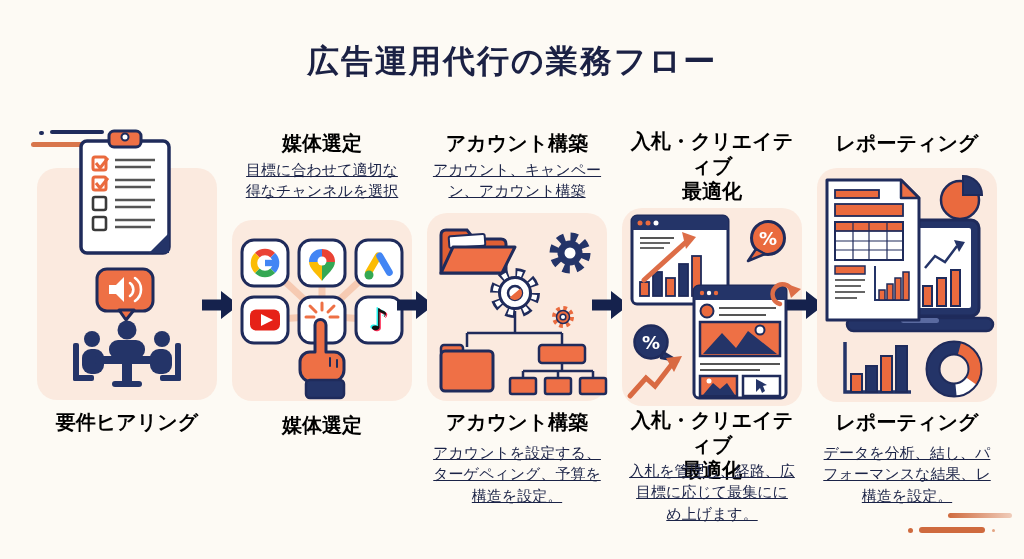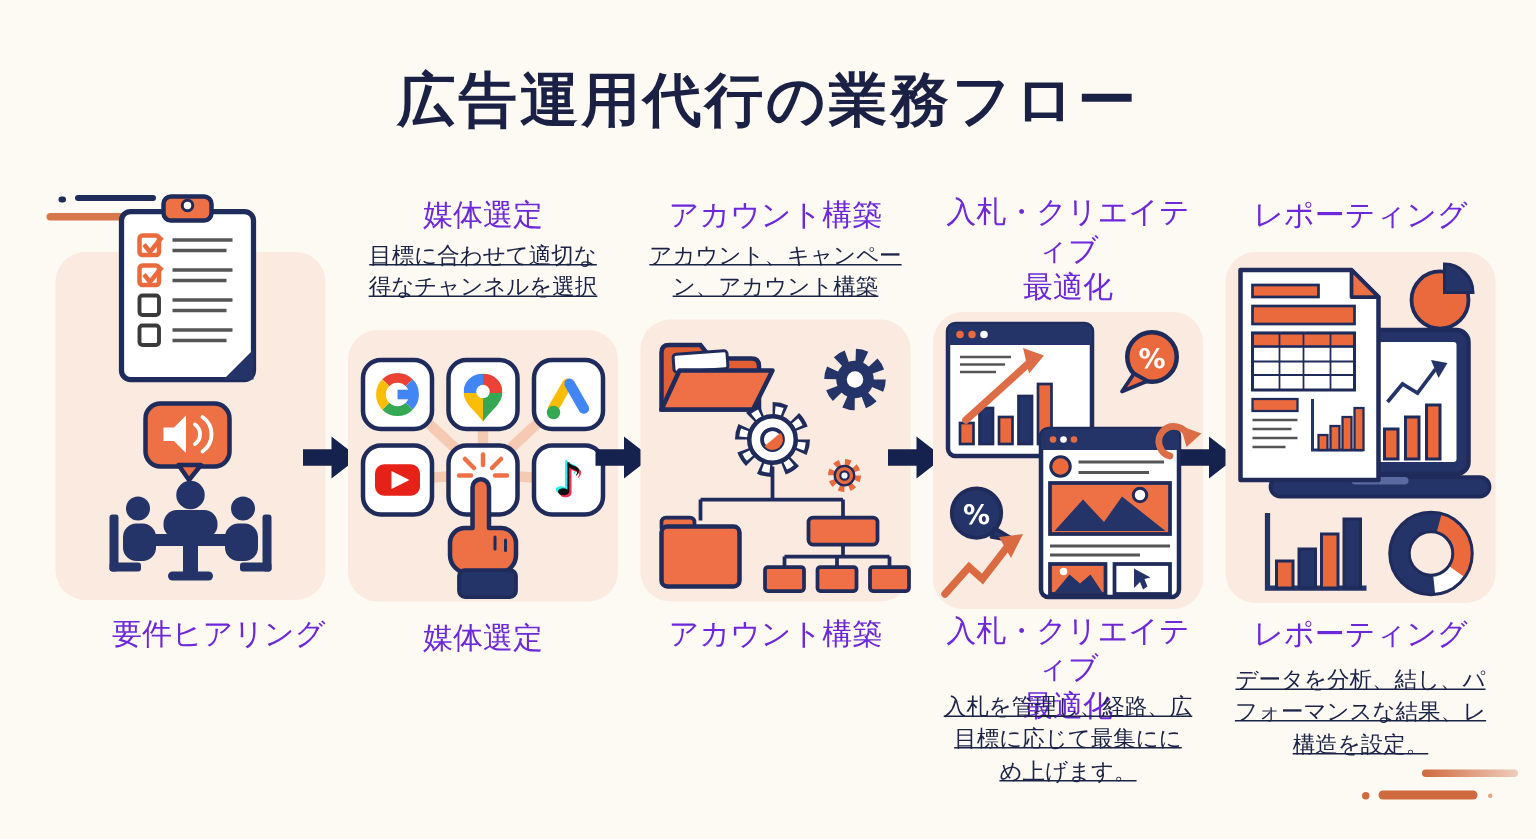--- a/index.html
+++ b/index.html
@@ -1,24 +1,24 @@
 <!DOCTYPE html>
 <html><head>
 <meta charset="utf-8">
 <style>
   html,body{margin:0;padding:0;}
   body{width:1024px;height:559px;overflow:hidden;background:#fdfaf4;
        font-family:"DejaVu Sans",sans-serif;color:#1b2347;}
   .stage{position:relative;width:1024px;height:559px;}
   .abs{position:absolute;}
-  .title{left:0;top:40px;width:1024px;text-align:center;font-size:39px;
+  .title{left:0;top:40px;width:1024px;text-align:center;font-size:32px;
          font-weight:800;letter-spacing:2px;color:#1b2144;}
   .panel{width:180px;background:#fbeadf;border-radius:20px;}
-  .head{width:180px;text-align:center;font-size:20px;font-weight:400;
-        line-height:1.25;white-space:pre-line;color:#6d28d9;}
+  .head{width:180px;text-align:center;font-size:20px;font-weight:700;
+        line-height:1.25;white-space:pre-line;color:#000000;}
   .body-txt{text-align:center;font-size:15px;font-weight:500;line-height:1.42;
         white-space:pre-line;color:#1b2347;text-decoration:underline;}
   svg{display:block;overflow:visible;}
   .deco-line{border-radius:3px;}
 </style>
 </head>
 <body>
 
 <div class="stage">
 
@@ -76,21 +76,21 @@
         <rect x="9" y="30" width="22" height="25" rx="9"></rect>
       <circle cx="89" cy="20" r="8"></circle>
         <rect x="77" y="30" width="22" height="25" rx="9"></rect>
       <circle cx="54" cy="11" r="9.5"></circle>
         <rect x="36" y="21" width="36" height="19" rx="9"></rect>
       <rect x="22" y="37" width="64" height="8" rx="2"></rect>
         <rect x="49" y="45" width="10" height="19"></rect>
       <rect x="39" y="62" width="30" height="6" rx="3"></rect>
     </g>
   </svg>
-  <div class="abs head" style="left:37px;top:410px;text-align:right;">要件ヒアリング</div>
+  <div class="abs head" style="left:37px;top:410px;">要件ヒアリング</div>
 
   <svg class="abs" style="left:202px;top:291px;" width="37" height="28" viewBox="0 0 37 28">
     <polygon points="0,8.5 19,8.5 19,0 37,14 19,28 19,19.5 0,19.5" fill="#15224d"></polygon>
   </svg>
 
   <div class="abs head" style="left:232px;top:131px;">媒体選定</div>
   <div class="abs body-txt" style="left:232px;top:160px;width:180px;">目標に合わせて適切な
 得なチャンネルを選択</div>
   <div class="abs panel" style="left:232px;top:220px;height:181px;"></div>
   <svg class="abs" style="left:232px;top:220px;" width="180" height="181" viewBox="0 0 180 181">
@@ -204,20 +204,23 @@
       <rect x="14" y="138" width="52" height="40" rx="4" fill="#ef7046" stroke="#1f2b5b" stroke-width="3"></rect>
     </g>
     <g fill="#ef7046" stroke="#1f2b5b" stroke-width="2.5">
       <rect x="112" y="132" width="46" height="18" rx="3"></rect>
       <rect x="83" y="165" width="26" height="16" rx="2"></rect>
       <rect x="118" y="165" width="26" height="16" rx="2"></rect>
       <rect x="153" y="165" width="26" height="16" rx="2"></rect>
     </g>
   </svg>
   <div class="abs head" style="left:427px;top:410px;">アカウント構築</div>
+  <div class="abs body-txt" style="left:427px;top:443px;width:180px;">アカウントを設定する、
+ターゲペィング、予算を
+構造を設定。</div>
 
   <svg class="abs" style="left:592px;top:291px;" width="37" height="28" viewBox="0 0 37 28">
     <polygon points="0,8.5 19,8.5 19,0 37,14 19,28 19,19.5 0,19.5" fill="#15224d"></polygon>
   </svg>
 
   <div class="abs head" style="left:622px;top:129px;">入札・クリエイティブ
 最適化</div>
   <div class="abs panel" style="left:622px;top:208px;height:198px;"></div>
   <svg class="abs" style="left:622px;top:208px;" width="180" height="198" viewBox="0 0 180 198">
     <g transform="translate(10,8)">

